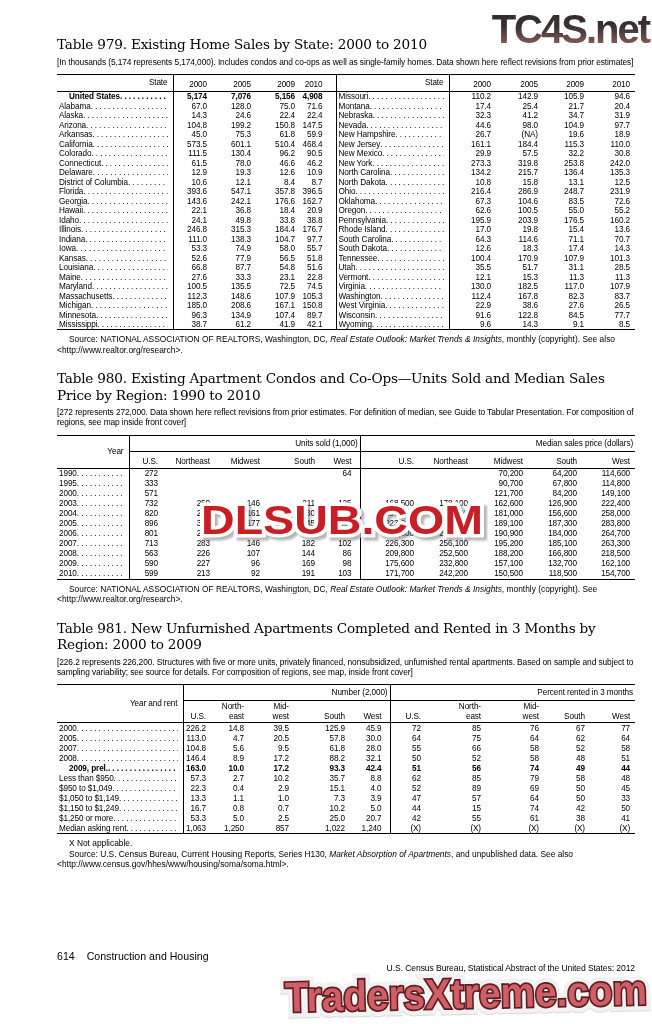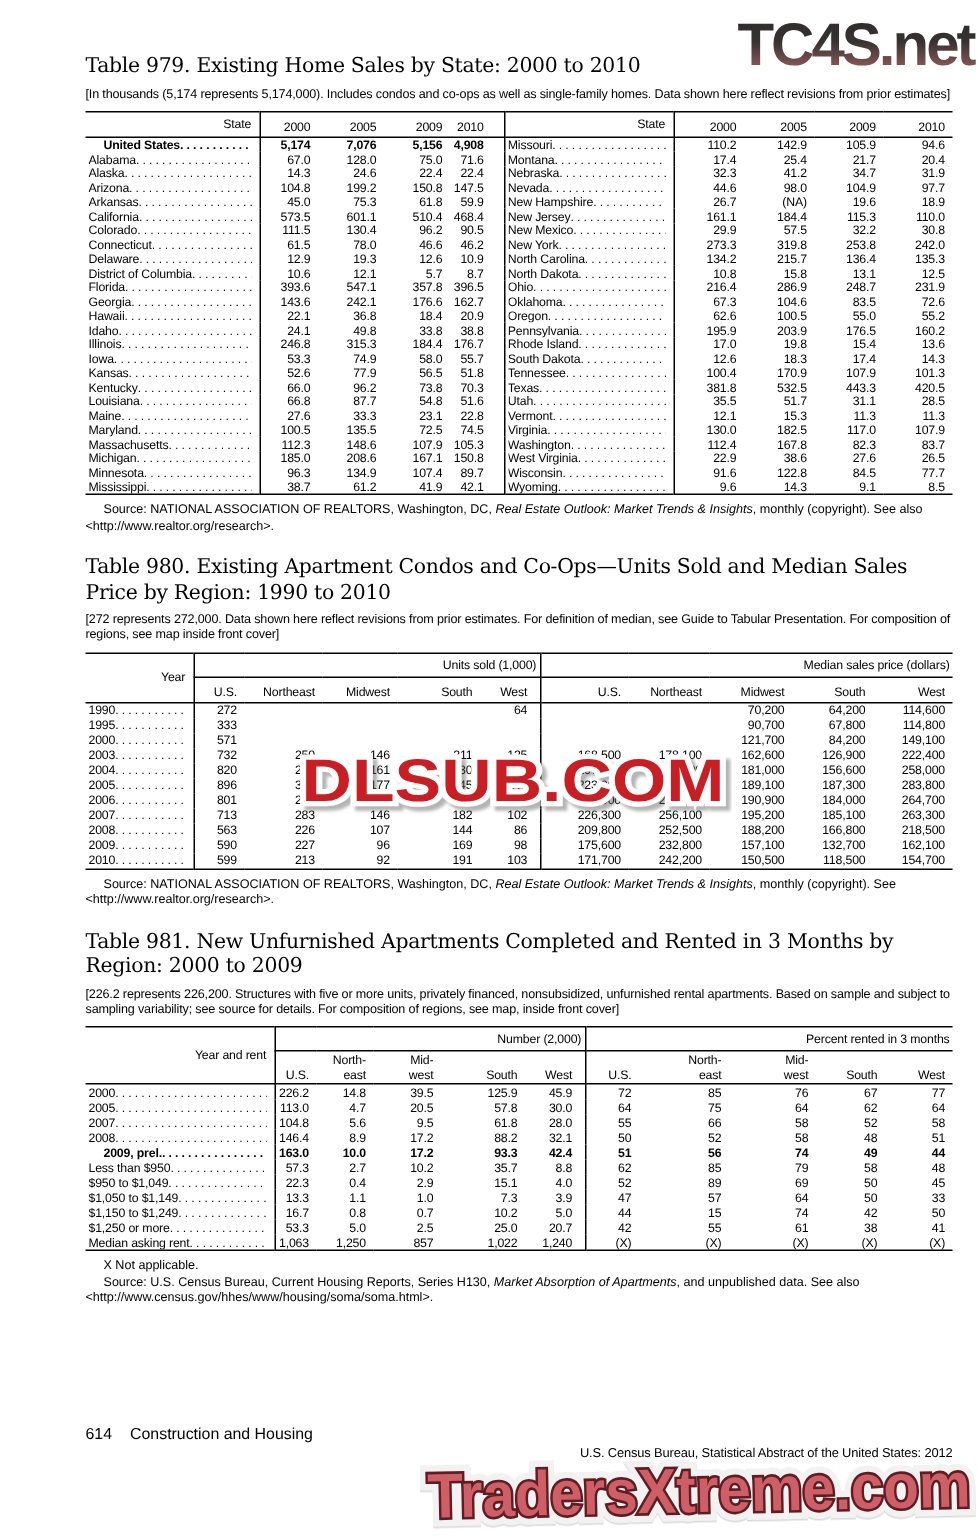--- a/index.html
+++ b/index.html
@@ -306,21 +306,21 @@
         </tr>
         <tr>
           <td class="lab">
             <span class="cellwrap">
               <span class="lt">District of Columbia</span>
               <span class="dots"></span>
             </span>
           </td>
           <td class="num">10.6</td>
           <td class="num">12.1</td>
-          <td class="num">5.7</td>
+          <td class="num">8.4</td>
           <td class="num">8.7</td>
           <td class="lab">
             <span class="cellwrap">
               <span class="lt">North Dakota</span>
               <span class="dots"></span>
             </span>
           </td>
           <td class="num">10.8</td>
           <td class="num">15.8</td>
           <td class="num">13.1</td>
@@ -432,20 +432,42 @@
             </span>
           </td>
           <td class="num">17.0</td>
           <td class="num">19.8</td>
           <td class="num">15.4</td>
           <td class="num">13.6</td>
         </tr>
         <tr>
           <td class="lab">
             <span class="cellwrap">
+              <span class="lt">Indiana</span>
+              <span class="dots"></span>
+            </span>
+          </td>
+          <td class="num">111.0</td>
+          <td class="num">138.3</td>
+          <td class="num">104.7</td>
+          <td class="num">97.7</td>
+          <td class="lab">
+            <span class="cellwrap">
+              <span class="lt">South Carolina</span>
+              <span class="dots"></span>
+            </span>
+          </td>
+          <td class="num">64.3</td>
+          <td class="num">114.6</td>
+          <td class="num">71.1</td>
+          <td class="num">70.7</td>
+        </tr>
+        <tr>
+          <td class="lab">
+            <span class="cellwrap">
               <span class="lt">Iowa</span>
               <span class="dots"></span>
             </span>
           </td>
           <td class="num">53.3</td>
           <td class="num">74.9</td>
           <td class="num">58.0</td>
           <td class="num">55.7</td>
           <td class="lab">
             <span class="cellwrap">
@@ -472,42 +494,20 @@
           <td class="lab">
             <span class="cellwrap">
               <span class="lt">Tennessee</span>
               <span class="dots"></span>
             </span>
           </td>
           <td class="num">100.4</td>
           <td class="num">170.9</td>
           <td class="num">107.9</td>
           <td class="num">101.3</td>
-        </tr>
-        <tr>
-          <td class="lab">
-            <span class="cellwrap">
-              <span class="lt">Kentucky</span>
-              <span class="dots"></span>
-            </span>
-          </td>
-          <td class="num">66.0</td>
-          <td class="num">96.2</td>
-          <td class="num">73.8</td>
-          <td class="num">70.3</td>
-          <td class="lab">
-            <span class="cellwrap">
-              <span class="lt">Texas</span>
-              <span class="dots"></span>
-            </span>
-          </td>
-          <td class="num">381.8</td>
-          <td class="num">532.5</td>
-          <td class="num">443.3</td>
-          <td class="num">420.5</td>
         </tr>
         <tr>
           <td class="lab">
             <span class="cellwrap">
               <span class="lt">Louisiana</span>
               <span class="dots"></span>
             </span>
           </td>
           <td class="num">66.8</td>
           <td class="num">87.7</td>

